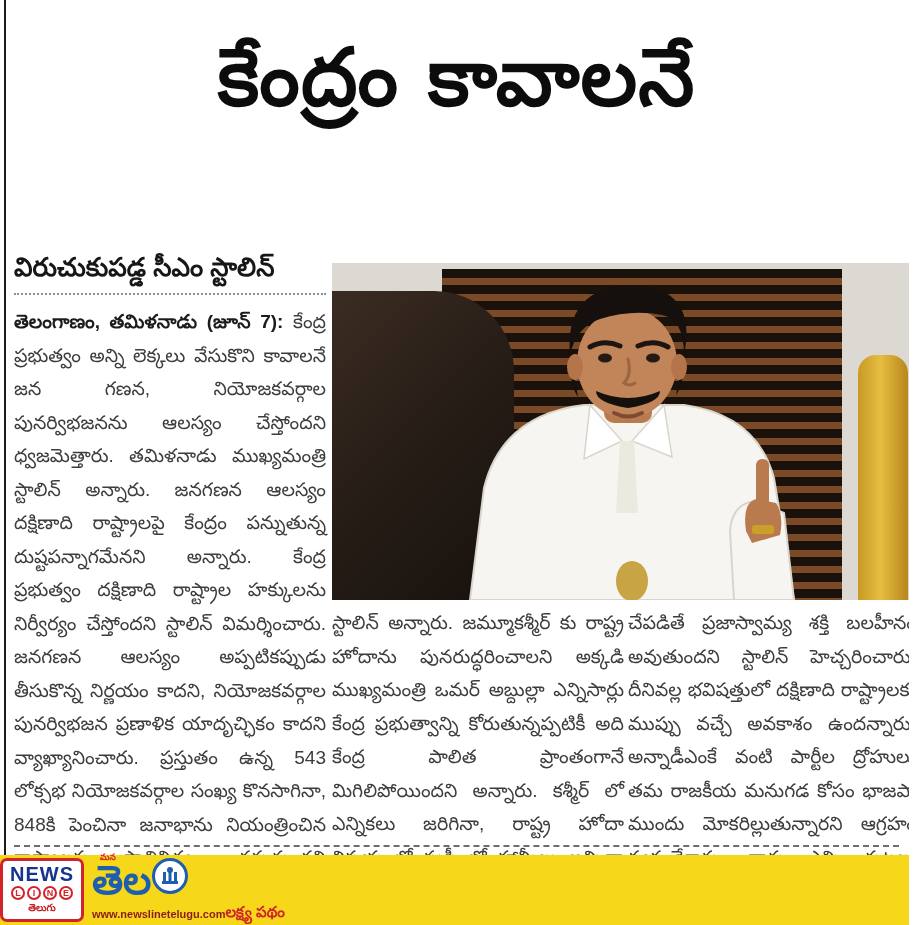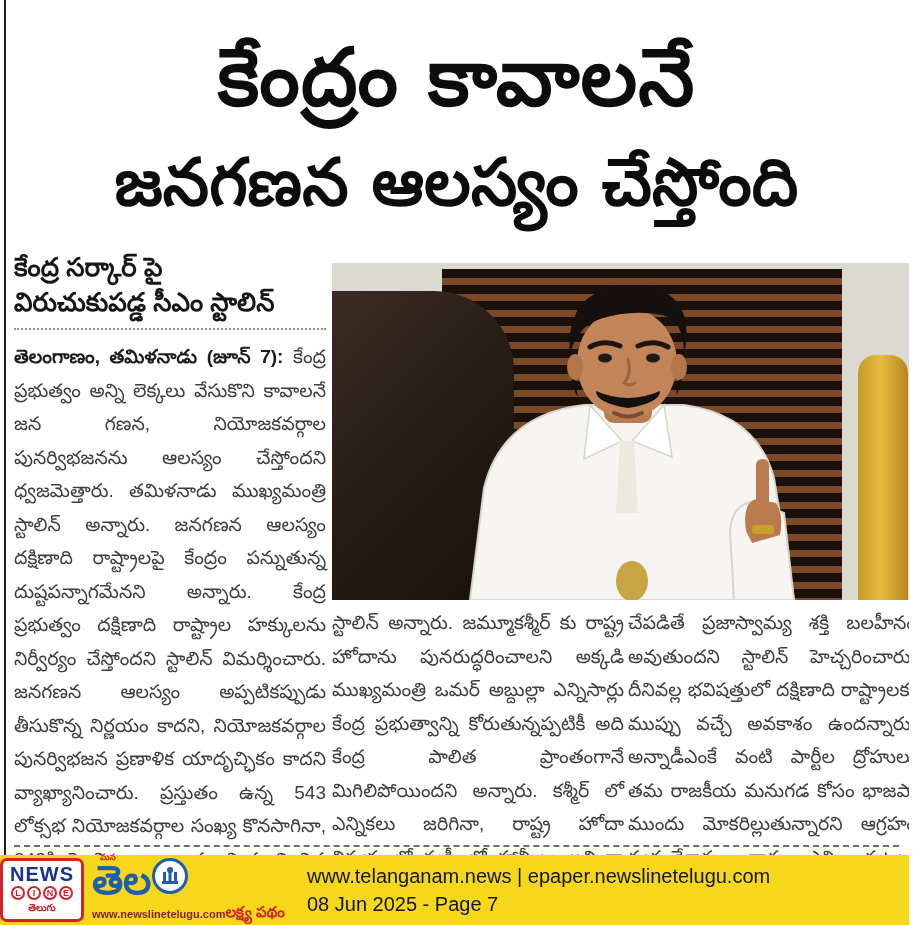--- a/index.html
+++ b/index.html
@@ -84,26 +84,24 @@
 </style>
 </head>
 <body>
 
 <div class="page">
 
   <div class="left-rule"></div>
 
   <div class="headline">
     <div class="headline-line1">కేంద్రం కావాలనే</div>
-    <div class="headline-line2">జనగణన ఆలస్యం చేస్తోంది</div>
   </div>
 
   <div class="col col1">
     <div class="subhead">
-      <div>కేంద్ర సర్కార్ పై</div>
       <div>విరుచుకుపడ్డ సీఎం స్టాలిన్</div>
     </div>
     <div class="body-text">
       <span class="dateline">తెలంగాణం, తమిళనాడు (జూన్ 7):</span>
       <span>కేంద్ర ప్రభుత్వం అన్ని లెక్కలు వేసుకొని కావాలనే జన గణన, నియోజకవర్గాల పునర్విభజనను ఆలస్యం చేస్తోందని ధ్వజమెత్తారు. తమిళనాడు ముఖ్యమంత్రి స్టాలిన్ అన్నారు. జనగణన ఆలస్యం దక్షిణాది రాష్ట్రాలపై కేంద్రం పన్నుతున్న దుష్టపన్నాగమేనని అన్నారు. కేంద్ర ప్రభుత్వం దక్షిణాది రాష్ట్రాల హక్కులను నిర్వీర్యం చేస్తోందని స్టాలిన్ విమర్శించారు. జనగణన ఆలస్యం అప్పటికప్పుడు తీసుకొన్న నిర్ణయం కాదని, నియోజకవర్గాల పునర్విభజన ప్రణాళిక యాదృచ్ఛికం కాదని వ్యాఖ్యానించారు. ప్రస్తుతం ఉన్న 543 లోక్సభ నియోజకవర్గాల సంఖ్య కొనసాగినా, 848కి పెంచినా జనాభాను నియంత్రించిన రాష్ట్రాలకు ప్రాతినిధ్యం తగ్గుతుందని పునరుద్ఘాటించారు. ఇది తమిళనాడుకు మాత్రమే కాకుండా దక్షిణాది రాష్ట్రాలకు ప్రమాదకరమని పేర్కొన్నారు. దీనివల్ల ప్రభావితమయ్యే రాష్ట్రాల డిమాండ్లను పరిష్కరిస్తామని కేంద్ర హోంమంత్రిత్వ శాఖ ప్రకటించినప్పటికీ అవి అస్పష్టమైన వ్యాఖ్యలుగానే మిగిలిపోయాయని</span>
     </div>
   </div>
 
   <div class="photo">
     <div class="photo-slats"></div>
@@ -182,19 +180,15 @@
             <rect x="3" y="16" width="16" height="3" fill="#1d5fae"></rect>
           </svg>
         </span>
       </div>
       <div class="masthead-bottom">
         <span class="masthead-url">www.newslinetelugu.com</span>
         <span class="masthead-tag-bottom">లక్ష్య పథం</span>
       </div>
     </div>
 
-    <div class="footer-info">
-      <div class="footer-info-line1">www.telanganam.news | epaper.newslinetelugu.com</div>
-      <div class="footer-info-line2">08 Jun 2025 - Page 7</div>
-    </div>
   </div>
 
 </div>
 
 </body></html>

